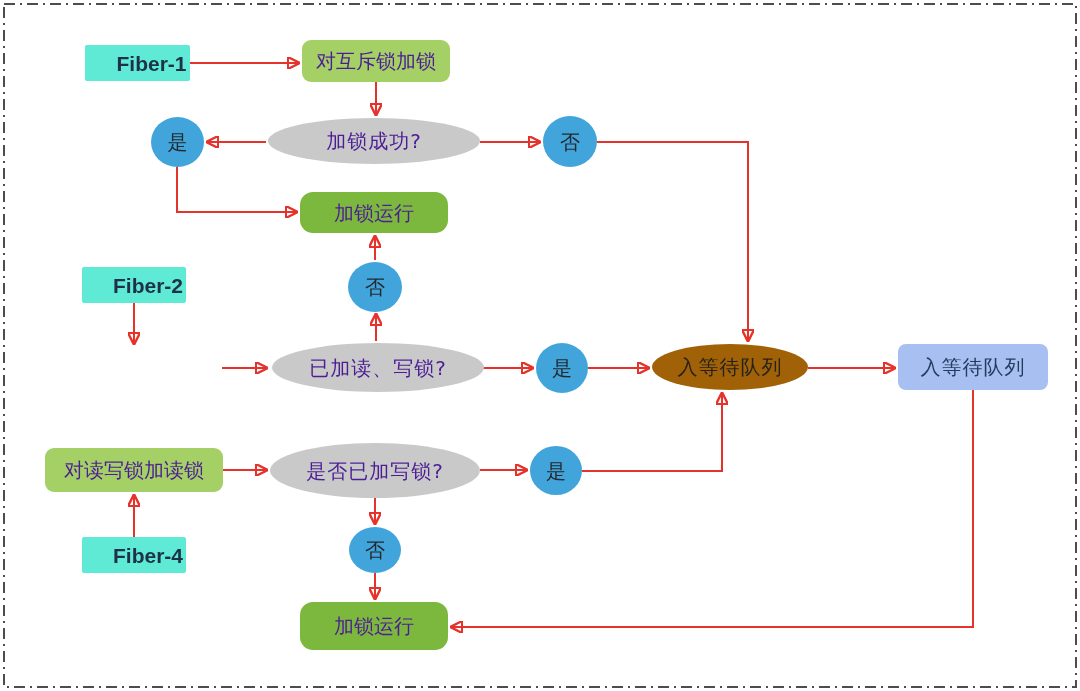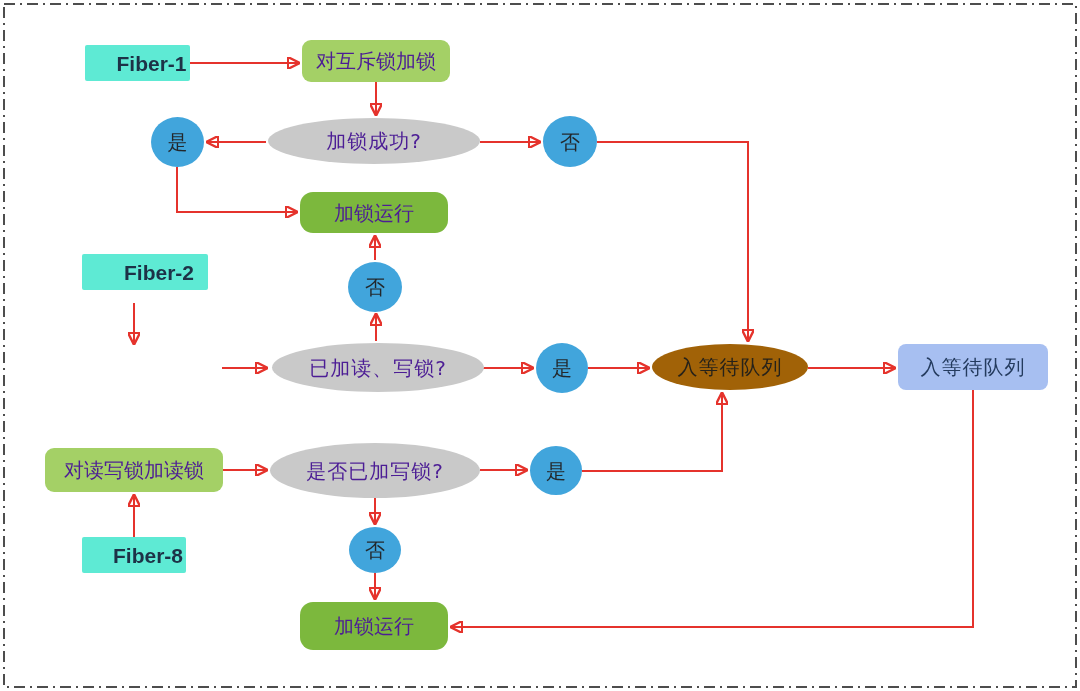--- a/index.html
+++ b/index.html
@@ -73,38 +73,38 @@
   <div class="node green-light" style="left:302px;top:40px;width:148px;height:42px">对互斥锁加锁</div>
 
   <div class="node gray-ellipse" style="left:268px;top:118px;width:212px;height:46px">加锁成功?</div>
 
   <div class="node blue-circle" style="left:151px;top:117px;width:53px;height:50px">是</div>
 
   <div class="node blue-circle" style="left:543px;top:116px;width:54px;height:51px">否</div>
 
   <div class="node green-mid" style="left:300px;top:192px;width:148px;height:41px">加锁运行</div>
 
-  <div class="node fiber" style="left:82px;top:254px;width:126px;height:36px">Fiber-2</div>
+  <div class="node fiber" style="left:82px;top:267px;width:104px;height:36px">Fiber-2</div>
 
   <div class="node blue-circle" style="left:348px;top:262px;width:54px;height:50px">否</div>
 
 
   <div class="node gray-ellipse" style="left:272px;top:343px;width:212px;height:49px">已加读、写锁?</div>
 
   <div class="node blue-circle" style="left:536px;top:343px;width:52px;height:50px">是</div>
 
   <div class="node gold-ellipse" style="left:652px;top:344px;width:156px;height:46px">入等待队列</div>
 
   <div class="node blue-box" style="left:898px;top:344px;width:150px;height:46px">入等待队列</div>
 
   <div class="node gray-ellipse" style="left:270px;top:443px;width:210px;height:55px">是否已加写锁?</div>
 
   <div class="node green-light" style="left:45px;top:448px;width:178px;height:44px">对读写锁加读锁</div>
 
   <div class="node blue-circle" style="left:530px;top:446px;width:52px;height:49px">是</div>
 
-  <div class="node fiber" style="left:82px;top:537px;width:104px;height:36px">Fiber-8</div>
+  <div class="node fiber" style="left:82px;top:537px;width:104px;height:36px">Fiber-4</div>
 
   <div class="node blue-circle" style="left:349px;top:527px;width:52px;height:46px">否</div>
 
   <div class="node green-mid" style="left:300px;top:602px;width:148px;height:48px">加锁运行</div>
 
 </div>
 
 </body></html>

